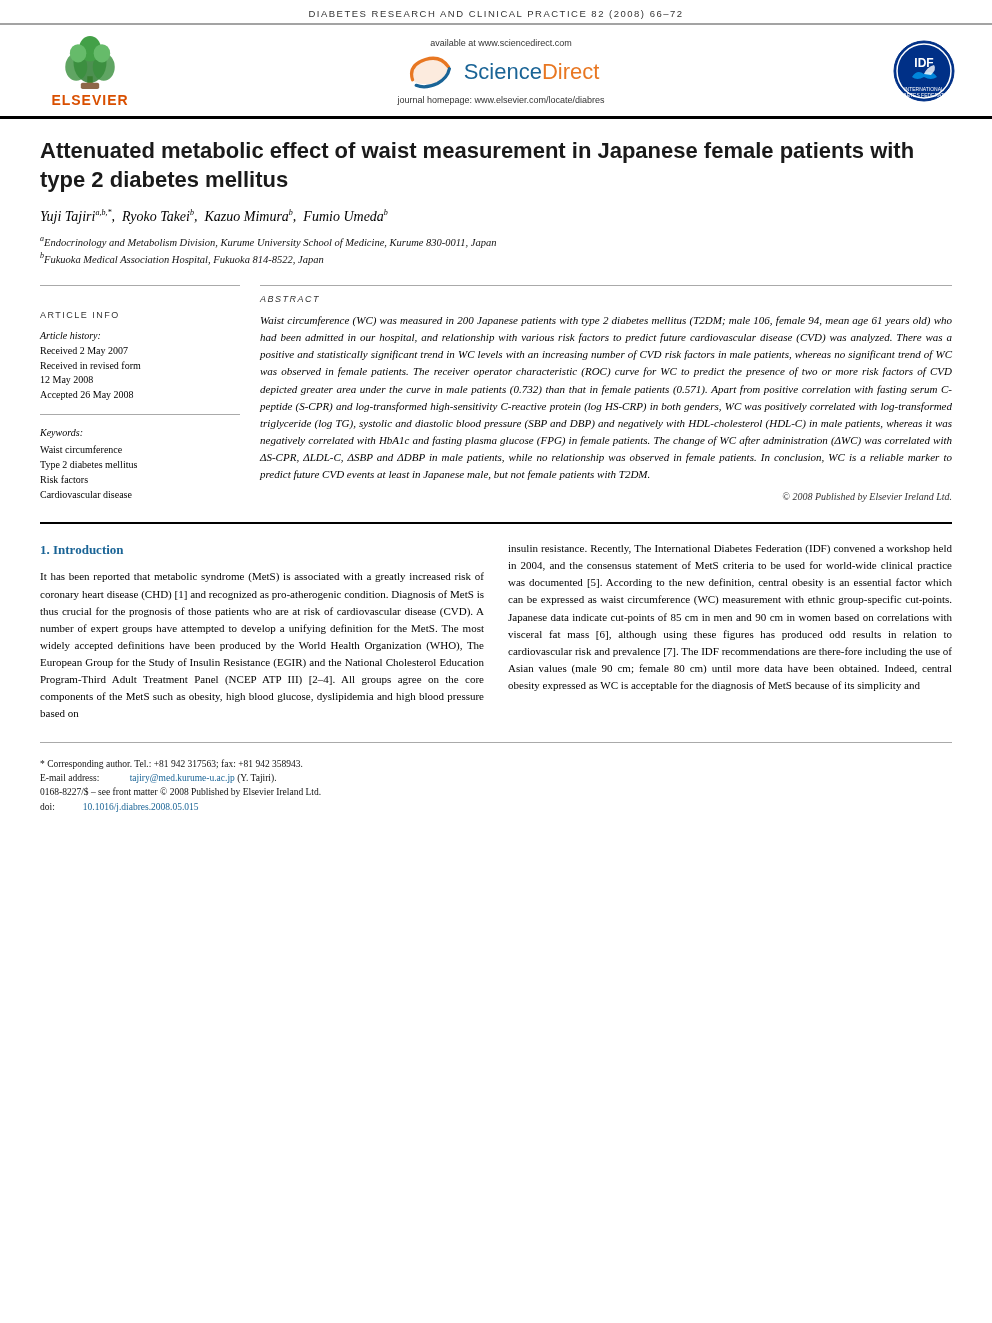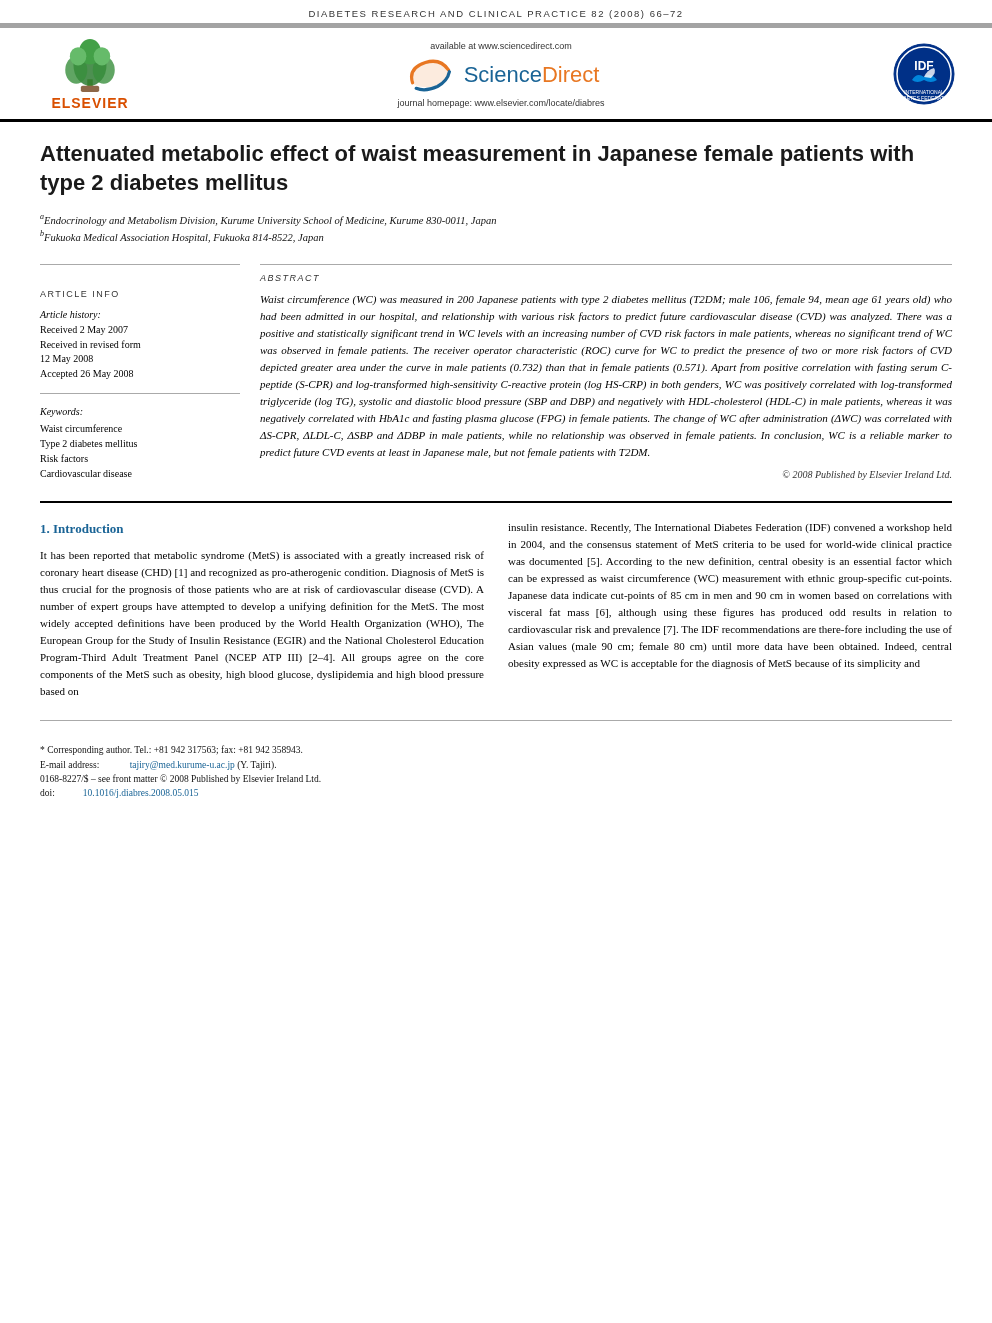--- a/index.html
+++ b/index.html
@@ -19,21 +19,21 @@
     }
 
     
     .journal-header {
       text-align: center;
       padding: 8px 0 4px 0;
       font-size: 9.5px;
       letter-spacing: 1.5px;
       color: #333;
       text-transform: uppercase;
-      border-bottom: 5px solid #a3a3a3;
+      border-bottom: 2px solid #a3a3a3;
       font-family: Arial, sans-serif;
     }
 
     
     .logo-area {
       display: flex;
       align-items: center;
       justify-content: space-between;
       padding: 10px 30px 8px 30px;
       border-bottom: 3px solid #000;
@@ -252,21 +252,21 @@
     .body-text {
       font-size: 11px;
       line-height: 1.55;
       text-align: justify;
       margin-bottom: 0;
     }
 
     .footnote-area {
       border-top: 1px solid #aaa;
       margin-top: 20px;
-      padding-top: 22px;
+      padding-top: 14px;
       font-size: 9.5px;
       line-height: 1.5;
       color: #111;
     }
     .footnote-line {
       font-size: 9.5px;
       line-height: 1.5;
     }
 
     sup { font-size: 8px; }
@@ -328,20 +328,26 @@
         <text x="37" y="52" text-anchor="middle" fill="#fff" font-size="5" font-family="Arial">INTERNATIONAL</text>
         <text x="37" y="58" text-anchor="middle" fill="#fff" font-size="5" font-family="Arial">DIABETES FEDERATION</text>
       </svg>
     </div>
   </div>
 
   <div class="main-content">
 
     <h1 class="article-title">Attenuated metabolic effect of waist measurement in Japanese female patients with type 2 diabetes mellitus</h1>
 
+    <div class="authors">
+      <em>Yuji Tajiri<sup>a,b,*</sup></em>,&nbsp;
+      <em>Ryoko Takei<sup>b</sup></em>,&nbsp;
+      <em>Kazuo Mimura<sup>b</sup></em>,&nbsp;
+      <em>Fumio Umeda<sup>b</sup></em>
+    </div>
 
     <div class="affiliations">
       <div><sup>a</sup><span>Endocrinology and Metabolism Division, Kurume University School of Medicine, Kurume 830-0011, Japan</span></div>
       <div><sup>b</sup><span>Fukuoka Medical Association Hospital, Fukuoka 814-8522, Japan</span></div>
     </div>
 
     <div class="info-abstract">
 
       <div class="article-info">
         <div class="info-section-title">ARTICLE INFO</div>

